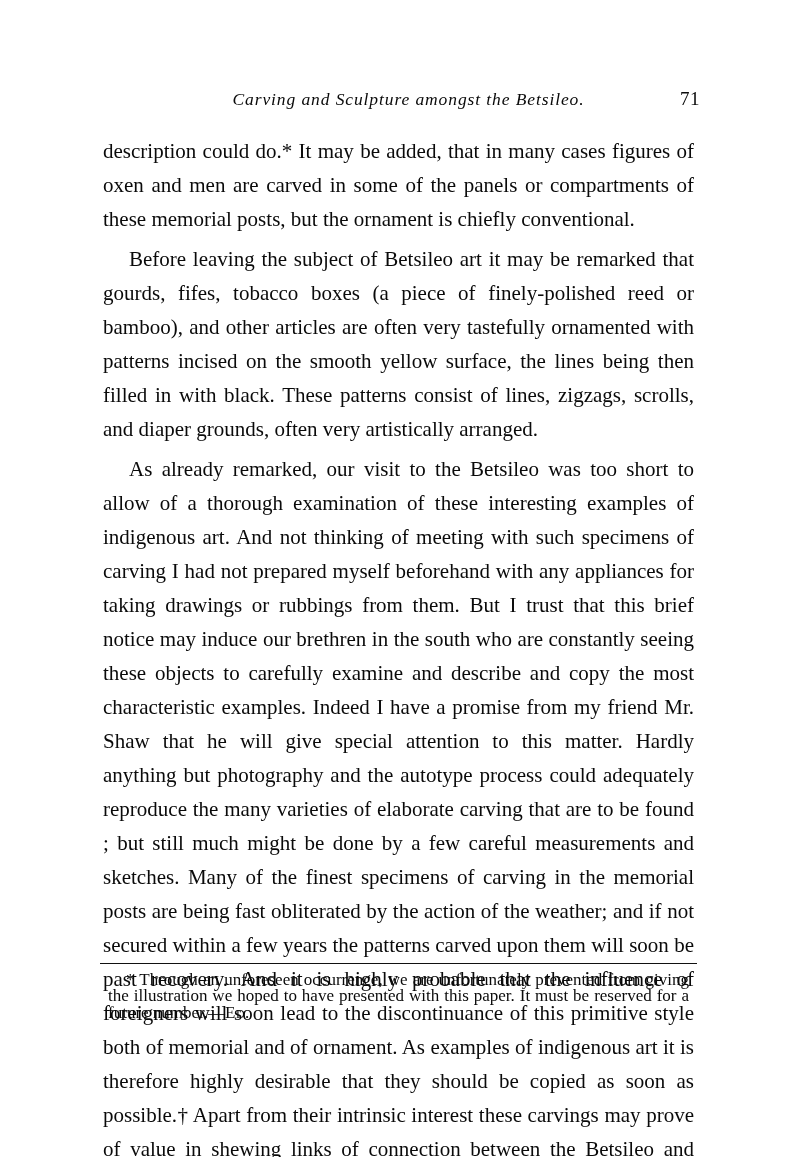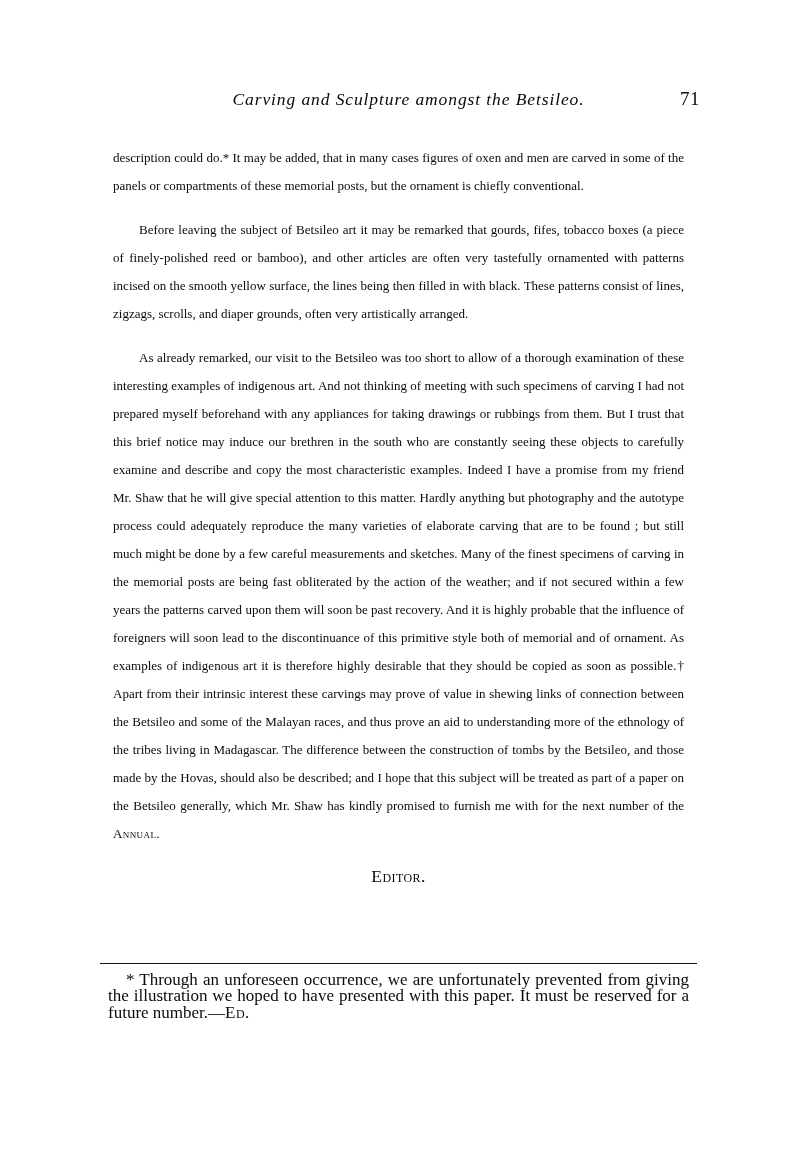--- a/index.html
+++ b/index.html
@@ -45,25 +45,25 @@
   }
 
   
   .body-block {
     position: absolute;
     left: 97px;
     top: 128px;
     width: 603px;
   }
   p.para {
-    margin: 16px;
+    margin: 6px;
     text-align: justify;
     text-justify: inter-word;
-    font-size: 13px;
-    line-height: 28px;
+    font-size: 21px;
+    line-height: 34px;
     text-indent: 26px;
     hyphens: none;
     -webkit-hyphens: none;
   }
   p.para.no-indent {
     text-indent: 0;
   }
   .smallcaps {
     font-variant: small-caps;
     letter-spacing: 0.4px;

